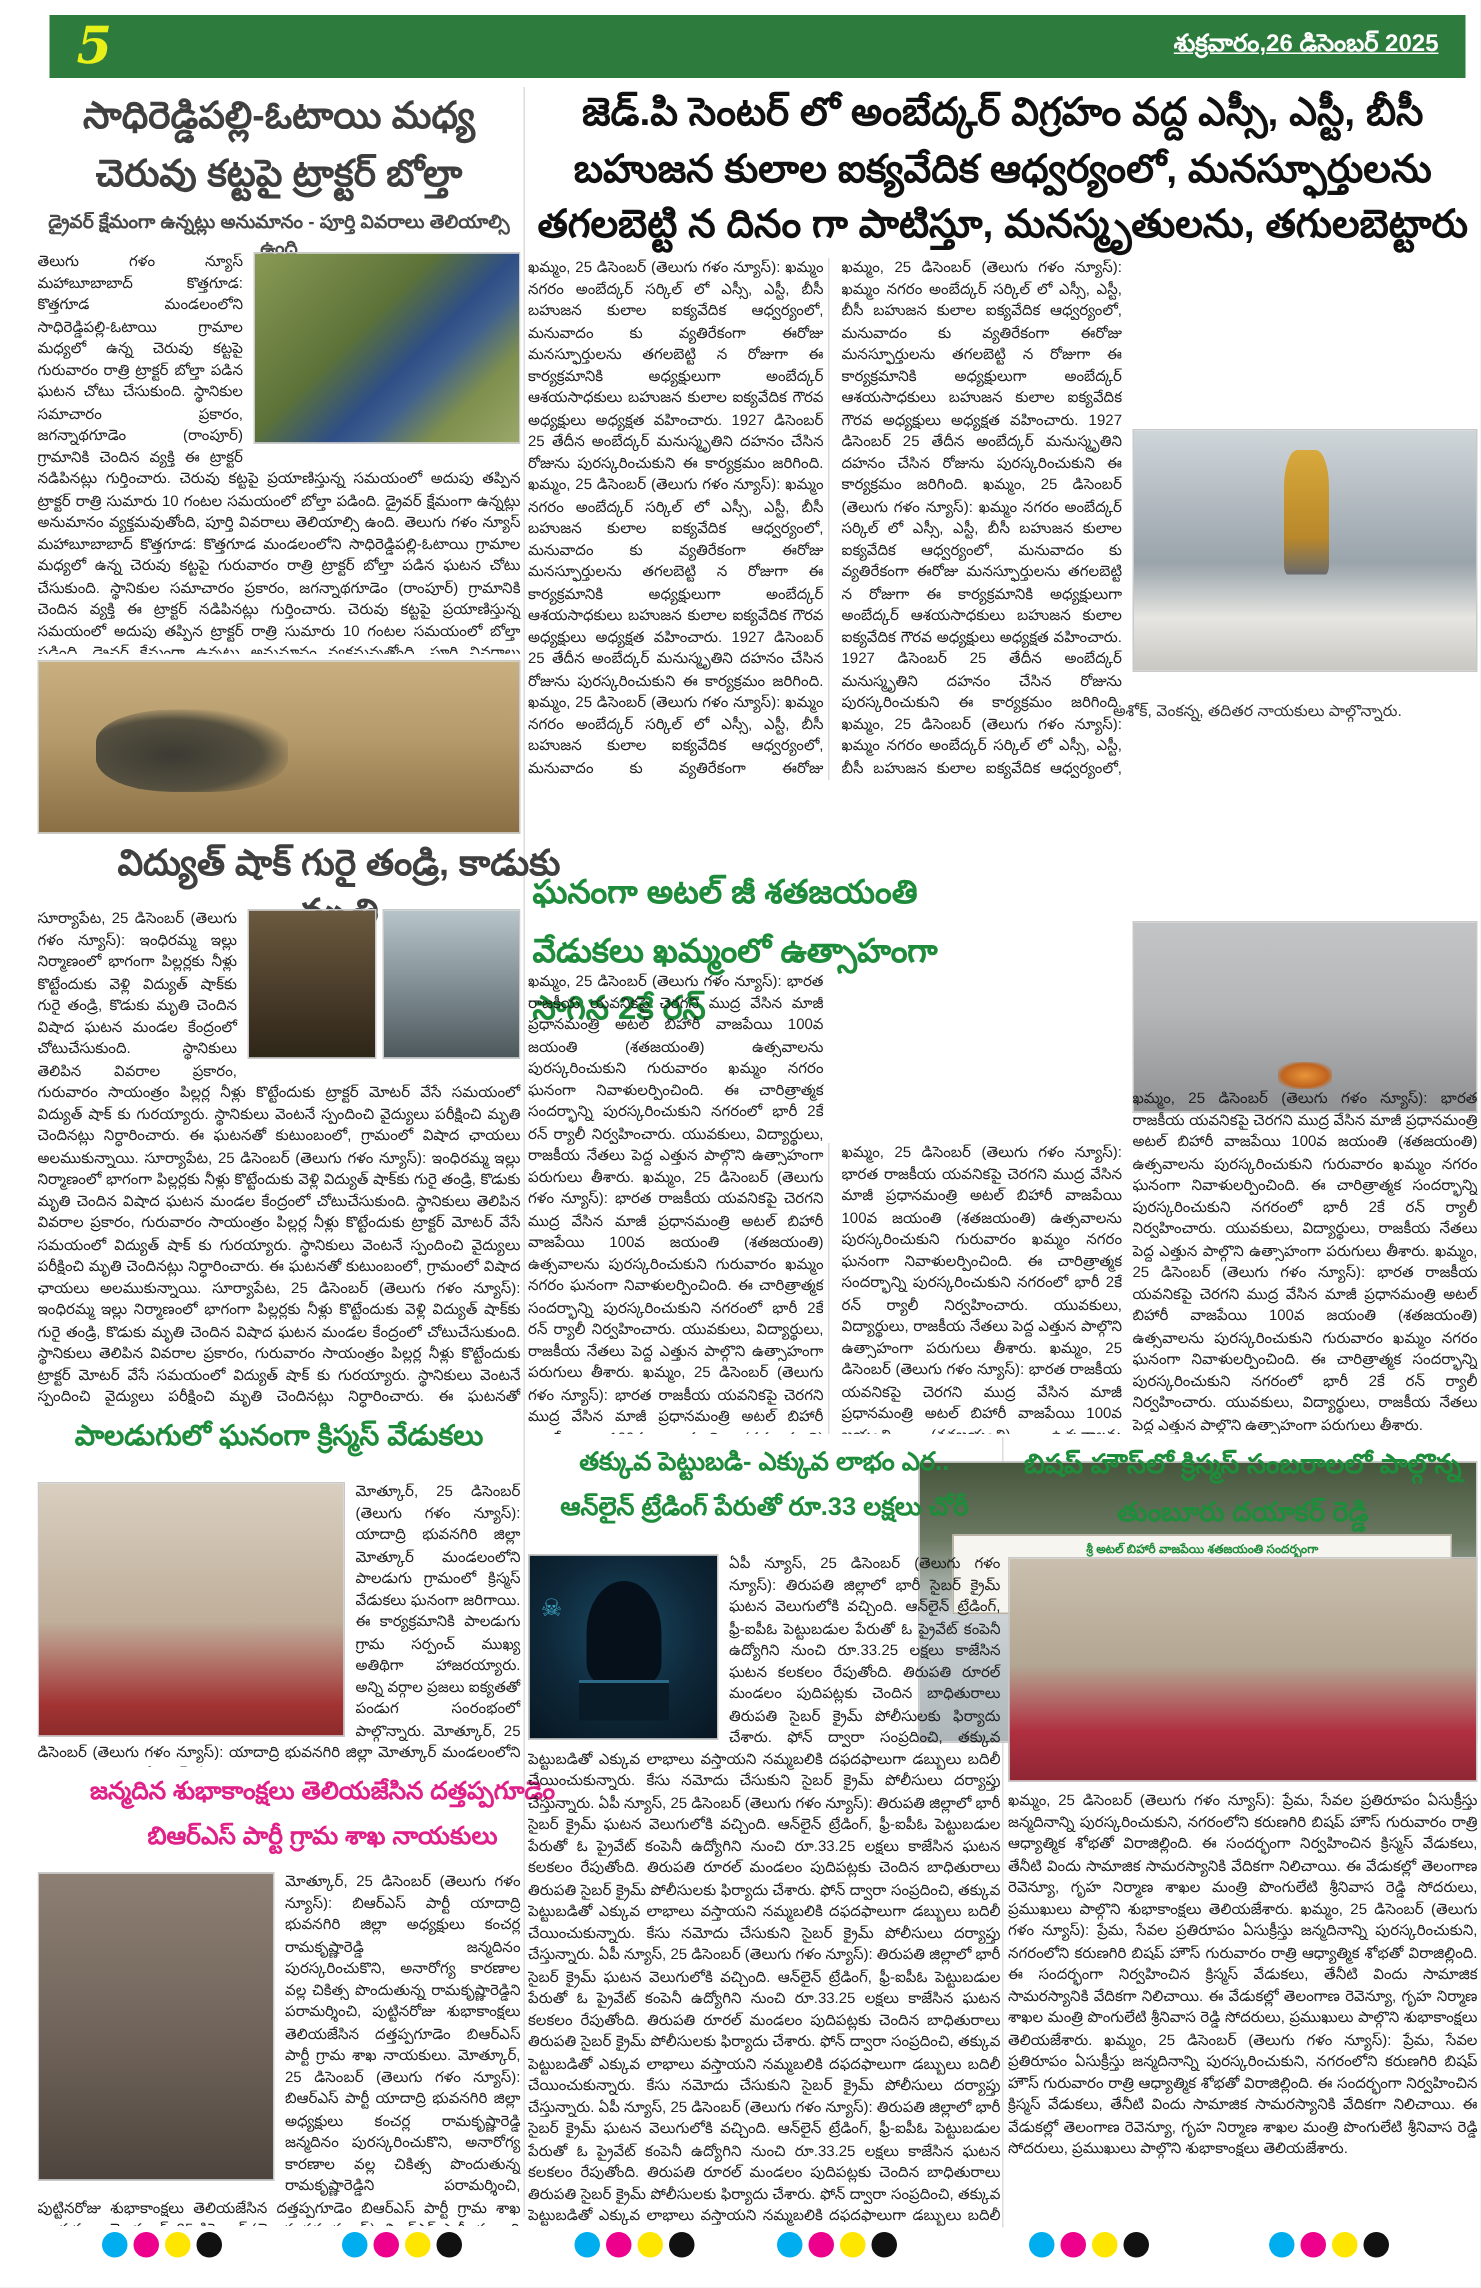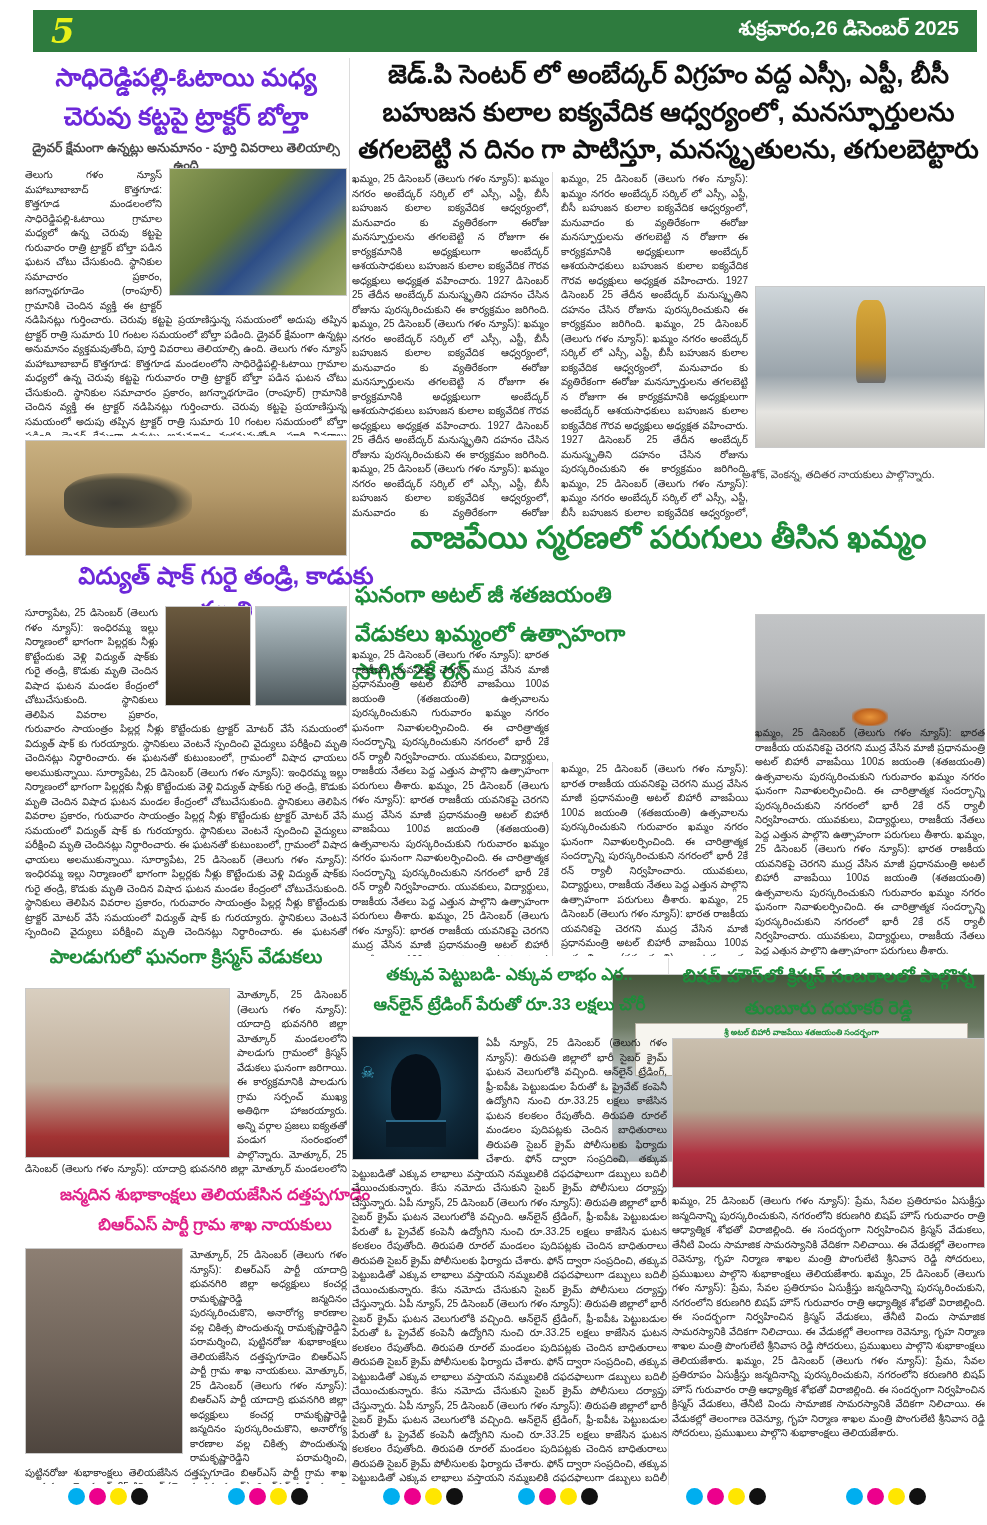--- a/index.html
+++ b/index.html
@@ -4,24 +4,24 @@
 <style>
   html,body{margin:0;padding:0;background:#e9e9e9;}
   #page{position:relative;width:987px;height:1525px;background:#ffffff;margin:0 auto;
         font-family:"Liberation Sans","DejaVu Sans",sans-serif;overflow:hidden;}
   .abs{position:absolute;}
   
   #masthead{left:33px;top:10px;width:944px;height:42px;background:#2e7b3e;
             display:flex;align-items:center;justify-content:space-between;padding:0 18px;box-sizing:border-box;}
   #page-num{font-family:"DejaVu Serif","Liberation Serif",serif;font-style:italic;font-weight:bold;
             font-size:34px;color:#e8f019;line-height:1;}
-  #page-date{color:#ffffff;font-weight:bold;font-size:20px;}
+  #page-date{color:#ffffff;font-weight:bold;font-size:16px;text-decoration:underline;}
   
   .hl{font-weight:bold;text-align:center;}
-  .hl-red{color:#6d28d9;}
+  .hl-red{color:#404040;}
   .hl-green{color:#1f8c3b;}
   .hl-pink{color:#e0218a;margin-left:29px;}
   .hl-black{color:#111111;}
   .subhead{font-weight:bold;color:#4a4a4a;text-align:center;}
   
   .body-text{font-size:10px;line-height:1.45;color:#1c1c1c;text-align:justify;overflow:hidden;}
   .col-rule{border-left:1px solid #d9d9d9;padding-left:8px;box-sizing:border-box;}
   .vrule{width:1px;background:#dcdcdc;}
   
   .photo{border:1px solid #c9c9c9;box-sizing:border-box;}
@@ -108,21 +108,20 @@
   <div class="abs body-text" style="left:352px;top:172px;width:197px;height:348px;">ఖమ్మం, 25 డిసెంబర్ (తెలుగు గళం న్యూస్): ఖమ్మం నగరం అంబేద్కర్ సర్కిల్ లో ఎస్సీ, ఎస్టీ, బీసీ బహుజన కులాల ఐక్యవేదిక ఆధ్వర్యంలో, మనువాదం కు వ్యతిరేకంగా ఈరోజు మనస్ఫూర్తులను తగలబెట్టి న రోజుగా ఈ కార్యక్రమానికి అధ్యక్షులుగా అంబేద్కర్ ఆశయసాధకులు బహుజన కులాల ఐక్యవేదిక గౌరవ అధ్యక్షులు అధ్యక్షత వహించారు. 1927 డిసెంబర్ 25 తేదీన అంబేద్కర్ మనుస్మృతిని దహనం చేసిన రోజును పురస్కరించుకుని ఈ కార్యక్రమం జరిగింది. ఖమ్మం, 25 డిసెంబర్ (తెలుగు గళం న్యూస్): ఖమ్మం నగరం అంబేద్కర్ సర్కిల్ లో ఎస్సీ, ఎస్టీ, బీసీ బహుజన కులాల ఐక్యవేదిక ఆధ్వర్యంలో, మనువాదం కు వ్యతిరేకంగా ఈరోజు మనస్ఫూర్తులను తగలబెట్టి న రోజుగా ఈ కార్యక్రమానికి అధ్యక్షులుగా అంబేద్కర్ ఆశయసాధకులు బహుజన కులాల ఐక్యవేదిక గౌరవ అధ్యక్షులు అధ్యక్షత వహించారు. 1927 డిసెంబర్ 25 తేదీన అంబేద్కర్ మనుస్మృతిని దహనం చేసిన రోజును పురస్కరించుకుని ఈ కార్యక్రమం జరిగింది. ఖమ్మం, 25 డిసెంబర్ (తెలుగు గళం న్యూస్): ఖమ్మం నగరం అంబేద్కర్ సర్కిల్ లో ఎస్సీ, ఎస్టీ, బీసీ బహుజన కులాల ఐక్యవేదిక ఆధ్వర్యంలో, మనువాదం కు వ్యతిరేకంగా ఈరోజు మనస్ఫూర్తులను తగలబెట్టి న రోజుగా ఈ కార్యక్రమానికి అధ్యక్షులుగా అంబేద్కర్ ఆశయసాధకులు బహుజన కులాల ఐక్యవేదిక గౌరవ అధ్యక్షులు అధ్యక్షత వహించారు. 1927 డిసెంబర్ 25 తేదీన అంబేద్కర్ మనుస్మృతిని దహనం చేసిన రోజును పురస్కరించుకుని ఈ కార్యక్రమం జరిగింది.</div>
   <div class="abs body-text col-rule" style="left:552px;top:172px;width:196px;height:348px;">ఖమ్మం, 25 డిసెంబర్ (తెలుగు గళం న్యూస్): ఖమ్మం నగరం అంబేద్కర్ సర్కిల్ లో ఎస్సీ, ఎస్టీ, బీసీ బహుజన కులాల ఐక్యవేదిక ఆధ్వర్యంలో, మనువాదం కు వ్యతిరేకంగా ఈరోజు మనస్ఫూర్తులను తగలబెట్టి న రోజుగా ఈ కార్యక్రమానికి అధ్యక్షులుగా అంబేద్కర్ ఆశయసాధకులు బహుజన కులాల ఐక్యవేదిక గౌరవ అధ్యక్షులు అధ్యక్షత వహించారు. 1927 డిసెంబర్ 25 తేదీన అంబేద్కర్ మనుస్మృతిని దహనం చేసిన రోజును పురస్కరించుకుని ఈ కార్యక్రమం జరిగింది. ఖమ్మం, 25 డిసెంబర్ (తెలుగు గళం న్యూస్): ఖమ్మం నగరం అంబేద్కర్ సర్కిల్ లో ఎస్సీ, ఎస్టీ, బీసీ బహుజన కులాల ఐక్యవేదిక ఆధ్వర్యంలో, మనువాదం కు వ్యతిరేకంగా ఈరోజు మనస్ఫూర్తులను తగలబెట్టి న రోజుగా ఈ కార్యక్రమానికి అధ్యక్షులుగా అంబేద్కర్ ఆశయసాధకులు బహుజన కులాల ఐక్యవేదిక గౌరవ అధ్యక్షులు అధ్యక్షత వహించారు. 1927 డిసెంబర్ 25 తేదీన అంబేద్కర్ మనుస్మృతిని దహనం చేసిన రోజును పురస్కరించుకుని ఈ కార్యక్రమం జరిగింది. ఖమ్మం, 25 డిసెంబర్ (తెలుగు గళం న్యూస్): ఖమ్మం నగరం అంబేద్కర్ సర్కిల్ లో ఎస్సీ, ఎస్టీ, బీసీ బహుజన కులాల ఐక్యవేదిక ఆధ్వర్యంలో, మనువాదం కు వ్యతిరేకంగా ఈరోజు మనస్ఫూర్తులను తగలబెట్టి న రోజుగా ఈ కార్యక్రమానికి అధ్యక్షులుగా అంబేద్కర్ ఆశయసాధకులు బహుజన కులాల ఐక్యవేదిక గౌరవ అధ్యక్షులు అధ్యక్షత వహించారు. 1927 డిసెంబర్ 25 తేదీన అంబేద్కర్ మనుస్మృతిని దహనం చేసిన రోజును పురస్కరించుకుని ఈ కార్యక్రమం జరిగింది.</div>
   <div class="abs photo ph-statue" style="left:755px;top:170px;width:230px;height:162px;">
       <div class="statue"></div>
     </div>
   <div class="abs photo ph-burn" style="left:755px;top:336px;width:230px;height:128px;">
       <div class="fire"></div>
     </div>
   <div class="abs caption" style="left:742px;top:468px;width:243px;">అశోక్, వెంకన్న, తదితర  నాయకులు పాల్గొన్నారు.</div>
 
-  <div class="abs hl hl-green" style="left:352px;top:520px;width:633px;font-size:31px;">వాజపేయి స్మరణలో పరుగులు తీసిన ఖమ్మం</div>
   <div class="abs hl-green" style="left:355px;top:576px;width:295px;font-size:22px;font-weight:bold;line-height:1.75;">ఘనంగా అటల్ జీ శతజయంతి వేడుకలు ఖమ్మంలో ఉత్సాహంగా సాగిన 2కే రన్</div>
   <div class="abs photo ph-crowd" style="left:612px;top:568px;width:373px;height:188px;">
     <div class="banner">
       <div class="b-top">శ్రీ అటల్ బిహారీ వాజపేయి శతజయంతి సందర్భంగా</div>
       <div class="b-main">అటల్ సంకల్ప్ 2K రన్</div>
       <div class="b-bottom">శ్రీ అటల్ బిహారీ వాజపేయి శతజయంతి ఉత్సవ కమిటీ - ఖమ్మం</div>
     </div>
   </div>
   <div class="abs body-text" style="left:352px;top:648px;width:197px;height:308px;">ఖమ్మం, 25 డిసెంబర్ (తెలుగు గళం న్యూస్): భారత రాజకీయ యవనికపై చెరగని ముద్ర వేసిన మాజీ ప్రధానమంత్రి అటల్ బిహారీ వాజపేయి 100వ జయంతి (శతజయంతి) ఉత్సవాలను పురస్కరించుకుని గురువారం ఖమ్మం నగరం ఘనంగా నివాళులర్పించింది. ఈ చారిత్రాత్మక సందర్భాన్ని పురస్కరించుకుని నగరంలో భారీ 2కే రన్ ర్యాలీ నిర్వహించారు. యువకులు, విద్యార్థులు, రాజకీయ నేతలు పెద్ద ఎత్తున పాల్గొని ఉత్సాహంగా పరుగులు తీశారు. ఖమ్మం, 25 డిసెంబర్ (తెలుగు గళం న్యూస్): భారత రాజకీయ యవనికపై చెరగని ముద్ర వేసిన మాజీ ప్రధానమంత్రి అటల్ బిహారీ వాజపేయి 100వ జయంతి (శతజయంతి) ఉత్సవాలను పురస్కరించుకుని గురువారం ఖమ్మం నగరం ఘనంగా నివాళులర్పించింది. ఈ చారిత్రాత్మక సందర్భాన్ని పురస్కరించుకుని నగరంలో భారీ 2కే రన్ ర్యాలీ నిర్వహించారు. యువకులు, విద్యార్థులు, రాజకీయ నేతలు పెద్ద ఎత్తున పాల్గొని ఉత్సాహంగా పరుగులు తీశారు. ఖమ్మం, 25 డిసెంబర్ (తెలుగు గళం న్యూస్): భారత రాజకీయ యవనికపై చెరగని ముద్ర వేసిన మాజీ ప్రధానమంత్రి అటల్ బిహారీ వాజపేయి 100వ జయంతి (శతజయంతి) ఉత్సవాలను పురస్కరించుకుని గురువారం ఖమ్మం నగరం ఘనంగా నివాళులర్పించింది. ఈ చారిత్రాత్మక సందర్భాన్ని పురస్కరించుకుని నగరంలో భారీ 2కే రన్ ర్యాలీ నిర్వహించారు. యువకులు, విద్యార్థులు, రాజకీయ నేతలు పెద్ద ఎత్తున పాల్గొని ఉత్సాహంగా పరుగులు తీశారు.</div>
   <div class="abs body-text col-rule" style="left:552px;top:762px;width:196px;height:194px;">ఖమ్మం, 25 డిసెంబర్ (తెలుగు గళం న్యూస్): భారత రాజకీయ యవనికపై చెరగని ముద్ర వేసిన మాజీ ప్రధానమంత్రి అటల్ బిహారీ వాజపేయి 100వ జయంతి (శతజయంతి) ఉత్సవాలను పురస్కరించుకుని గురువారం ఖమ్మం నగరం ఘనంగా నివాళులర్పించింది. ఈ చారిత్రాత్మక సందర్భాన్ని పురస్కరించుకుని నగరంలో భారీ 2కే రన్ ర్యాలీ నిర్వహించారు. యువకులు, విద్యార్థులు, రాజకీయ నేతలు పెద్ద ఎత్తున పాల్గొని ఉత్సాహంగా పరుగులు తీశారు. ఖమ్మం, 25 డిసెంబర్ (తెలుగు గళం న్యూస్): భారత రాజకీయ యవనికపై చెరగని ముద్ర వేసిన మాజీ ప్రధానమంత్రి అటల్ బిహారీ వాజపేయి 100వ జయంతి (శతజయంతి) ఉత్సవాలను పురస్కరించుకుని గురువారం ఖమ్మం నగరం ఘనంగా నివాళులర్పించింది. ఈ చారిత్రాత్మక సందర్భాన్ని పురస్కరించుకుని నగరంలో భారీ 2కే రన్ ర్యాలీ నిర్వహించారు. యువకులు, విద్యార్థులు, రాజకీయ నేతలు పెద్ద ఎత్తున పాల్గొని ఉత్సాహంగా పరుగులు తీశారు.</div>

